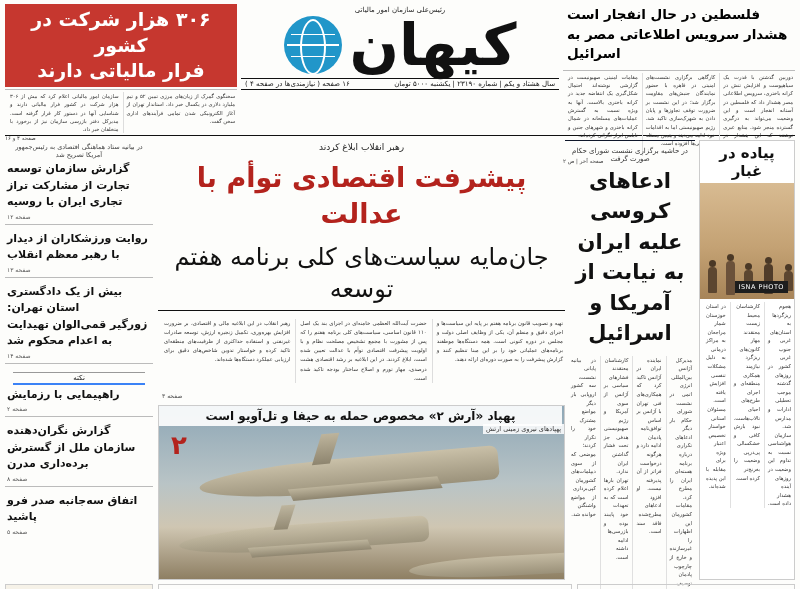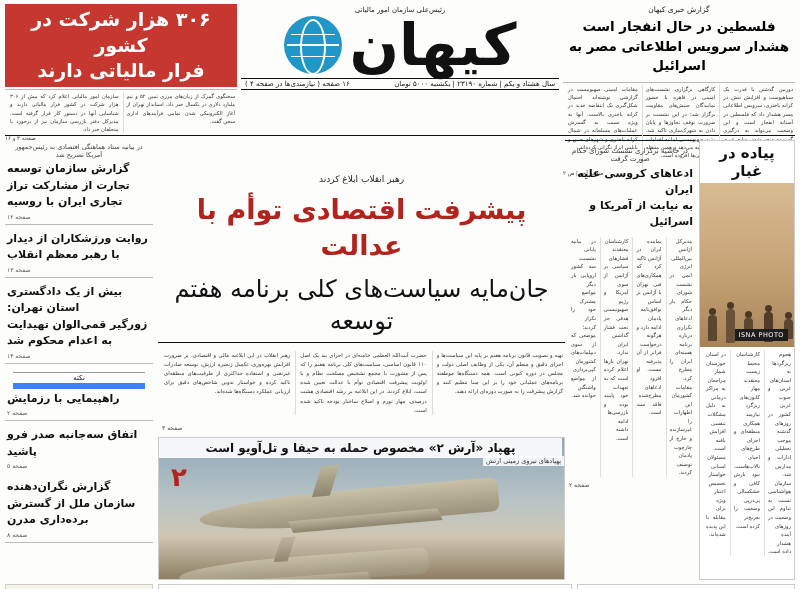--- a/index.html
+++ b/index.html
@@ -38,21 +38,21 @@
   .kicker {
     font-size: 7.5px;
     color: #222;
     text-align: center;
     padding: 1px 0 2px 0;
   }
   .mh-head {
     font-size: 13.5px;
     font-weight: bold;
     line-height: 1.45;
-    text-align: center;
+    text-align: left;
     color: #000;
     padding: 1px 4px 4px 4px;
   }
   .mh-cols {
     display: flex;
     flex-direction: row;
     gap: 4px;
     font-size: 5.2px;
     line-height: 1.6;
     color: #333;
@@ -163,21 +163,21 @@
   .col-mid { flex: 1; display: flex; flex-direction: column; gap: 4px; }
   .col-left { width: 148px; display: flex; flex-direction: column; gap: 3px; }
 
   .photo-card { border: 1px solid #ccc; background: #fff; }
   .photo-title {
     font-size: 15px; font-weight: bold; text-align: center;
     padding: 3px 2px; color: #111;
   }
   .photo-box {
     position: relative;
-    height: 164px;
+    height: 116px;
     overflow: hidden;
     background: linear-gradient(180deg,#caa878 0%, #b9966a 40%, #9d7c55 100%);
   }
   .photo-box .sky {
     position: absolute; inset: 0;
     background: linear-gradient(180deg,#d8bb92 0%, #c4a274 55%, #a78458 100%);
   }
   .photo-box .people {
     position: absolute; bottom: 4px; left: 0; right: 0;
     height: 62px;
@@ -208,26 +208,26 @@
   .txt-cols .c { flex: 1; border-left: 1px solid #e0e0e0; padding-left: 3px; }
   .txt-cols .c:last-child { border-left: none; }
 
   .ref {
     font-size: 6px; color: #444; text-align: left; padding: 1px 4px 2px 4px;
   }
 
   .story { border-top: 1px solid #0f172a; padding-top: 6px; }
   .story-kicker { font-size: 7px; color: #333; text-align: center; padding-bottom: 2px; }
   .story-head {
-    font-size: 11px; font-weight: bold; line-height: 1.45;
-    color: #111; padding: 1px 2px 4px 2px;
+    font-size: 21px; font-weight: bold; line-height: 1.45;
+    text-align: center; color: #111; padding: 1px 2px 4px 2px;
   }
 
   
-  .lead-kicker { font-size: 9px; color: #222; text-align: center; padding: 2px 0; margin-top: 32px; }
+  .lead-kicker { font-size: 9px; color: #222; text-align: center; padding: 2px 0; }
   .lead-head {
     font-size: 27px; font-weight: bold; line-height: 1.35;
     text-align: center; color: #b3231d; padding: 2px 4px;
   }
   .lead-head2 {
     font-size: 24px; font-weight: normal; line-height: 1.35;
     text-align: center; color: #111; padding: 2px 4px 4px 4px;
     border-bottom: 1px solid #111;
   }
   .lead-cols {
@@ -279,21 +279,21 @@
   
   .side-item { border-bottom: 1px solid #bbb; padding: 3px 2px 4px 2px; }
   .side-kicker { font-size: 6.5px; color: #444; text-align: center; padding-bottom: 2px; }
   .side-head {
     font-size: 11px; font-weight: bold; line-height: 1.5;
     text-align: left; color: #111;
   }
   .side-ref { font-size: 6px; color: #555; text-align: left; padding-top: 2px; }
   .side-tag {
     font-size: 7px; color: #111; text-align: center;
-    border-top: 1px solid #999; border-bottom: 6px solid #3b82f6;
+    border-top: 1px solid #999; border-bottom: 2px solid #3b82f6;
     padding: 1px 0; margin: 2px 6px;
   }
 
   
   .bottom {
     display: flex; flex-direction: row; gap: 5px;
     margin-top: 4px; height: 72px;
   }
   .bt-box {
     border: 1px solid #ccc;
@@ -305,21 +305,20 @@
   .bt-left { width: 218px; }
 </style>
 </head>
 <body>
 
 <div class="page">
 
   <div class="masthead">
 
     <div class="mh-col mh-right">
-      <div class="kicker">گزارش خبری کیهان</div>
       <div class="mh-head" style="white-space:pre-line">فلسطین در حال انفجار است
 هشدار سرویس اطلاعاتی مصر به اسرائیل</div>
       <div class="mh-cols">
         <div class="c">دوربین گذشتن با قدرت یک سیاهپوست و افزایش تنش در کرانه باختری، سرویس اطلاعاتی مصر هشدار داد که فلسطین در آستانه انفجار است و این وضعیت می‌تواند به درگیری گسترده منجر شود. منابع عبری نوشتند که این هشدار در نشستی محرمانه به مقامات تل‌آویو منتقل شده است.</div>
         <div class="c">کارگاهی برگزاری نشست‌های امنیتی در قاهره با حضور نمایندگان جنبش‌های مقاومت برگزار شد؛ در این نشست بر ضرورت توقف تجاوزها و پایان دادن به شهرک‌سازی تاکید شد. رژیم صهیونیستی اما به اقدامات خود ادامه می‌دهد و همین مسئله بر نگرانی‌ها افزوده است.</div>
         <div class="c">مقامات امنیتی صهیونیست در گزارشی نوشته‌اند احتمال شکل‌گیری یک انتفاضه جدید در کرانه باختری بالاست. آنها به ویژه نسبت به گسترش عملیات‌های مسلحانه در شمال کرانه باختری و شهرهای جنین و نابلس ابراز نگرانی کرده‌اند.</div>
       </div>
       <div class="mh-sig">صفحه آخر | ص ۲</div>
     </div>
 
@@ -434,28 +433,28 @@
       <div class="side-item">
         <div class="side-head" style="white-space:pre-line">بیش از یک دادگستری استان تهران:
 زورگیر قمی‌الوان تهیدایت به اعدام محکوم شد</div>
         <div class="side-ref">صفحه ۱۴</div>
       </div>
       <div class="side-item">
         <div class="side-tag">نکته</div>
         <div class="side-head">راهپیمایی با رزمایش</div>
         <div class="side-ref">صفحه ۲</div>
       </div>
+      <div class="side-item">
+        <div class="side-head">گزارش نگران‌دهنده سازمان ملل از گسترش برده‌داری مدرن</div>
+        <div class="side-ref">صفحه ۸</div>
+      </div>
       <div class="side-item" style="border-bottom:none">
         <div class="side-head">اتفاق سه‌جانبه صدر فرو پاشید</div>
         <div class="side-ref">صفحه ۵</div>
       </div>
-      <div class="side-item">
-        <div class="side-head">گزارش نگران‌دهنده سازمان ملل از گسترش برده‌داری مدرن</div>
-        <div class="side-ref">صفحه ۸</div>
-      </div>
     </div>
   </div>
 
   <div class="bottom">
     <div class="bt-box bt-left">
       
     </div>
     <div class="bt-box bt-mid">
       
       

